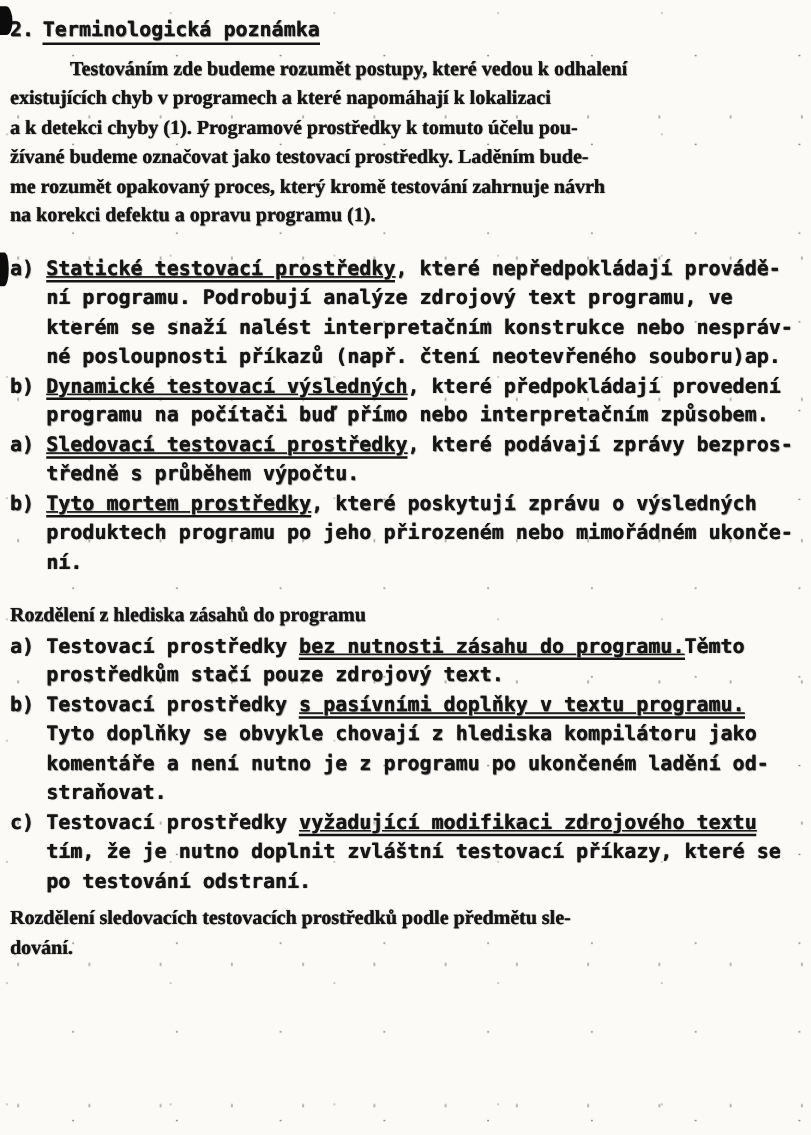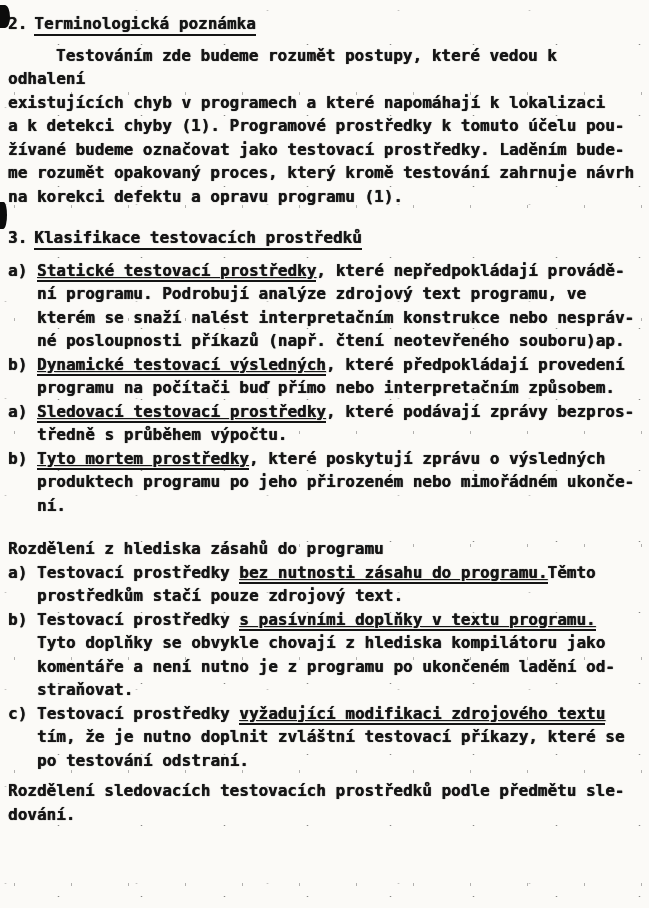--- a/index.html
+++ b/index.html
@@ -30,21 +30,21 @@
   .artifact { position: absolute; background: #0c0c0c; }
   .a1 { left: 0; top: 5px;  width: 10px; height: 23px; border-radius: 0 60% 55% 0; }
   .a2 { left: 0; top: 202px; width: 7px; height: 27px; border-radius: 0 55% 60% 0; }
 
   .heading { margin: 0 0 8px 0; white-space: pre-wrap; }
   .heading-3 { margin: 0 0 9px 0; }
   .hnum { margin-right: 7px; }
   .htitle { border-bottom: 2.6px solid #141414; padding-bottom: 1px; }
   .u { border-bottom: 2.2px solid #141414; text-decoration: underline; }
 
-  .para { margin: 0; white-space: pre-wrap; }
+  .para { margin: 0; white-space: pre-wrap; font-family: Liberation Serif, serif; }
   .indent { text-indent: 48px; }
   .mb-lg { margin-bottom: 18px; }
   .mt-sm { margin-top: 20px; }
   .mt-xs { margin-top: 7px; }
 
   .list { margin: 0; }
   .item { display: flex; align-items: flex-start; }
   .item-label { flex: 0 0 29px; }
   .item-text { flex: 1; white-space: pre-wrap; }
 </style>
@@ -58,21 +58,20 @@
 
   <div class="heading"><span class="hnum">2.</span><span class="htitle">Terminologická poznámka</span></div>
 
   <p class="para indent mb-lg">Testováním zde budeme rozumět postupy, které vedou k odhalení
 existujících chyb v programech a které napomáhají k lokalizaci
 a k detekci chyby (1). Programové prostředky k tomuto účelu pou-
 žívané budeme označovat jako testovací prostředky. Laděním bude-
 me rozumět opakovaný proces, který kromě testování zahrnuje návrh
 na korekci defektu a opravu programu (1).</p>
 
-  <div class="heading heading-3"><span class="hnum">3.</span><span class="htitle">Klasifikace testovacích prostředků</span></div>
 
 
   <div class="list">
     <div class="item">
       <span class="item-label">a)</span>
       <div class="item-text"><span class="u">Statické testovací prostředky</span><span>, které nepředpokládají provádě-
 ní programu. Podrobují analýze zdrojový text programu, ve
 kterém se snaží nalést interpretačním konstrukce nebo nespráv-
 né posloupnosti příkazů (např. čtení neotevřeného souboru)ap.</span></div>
     </div>

